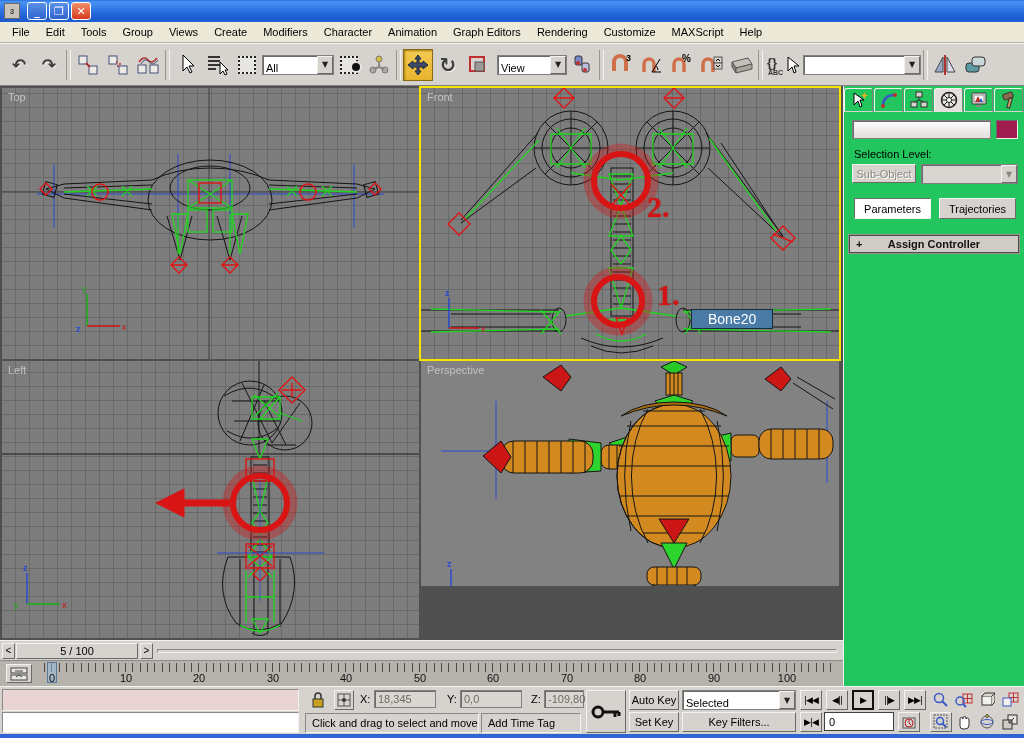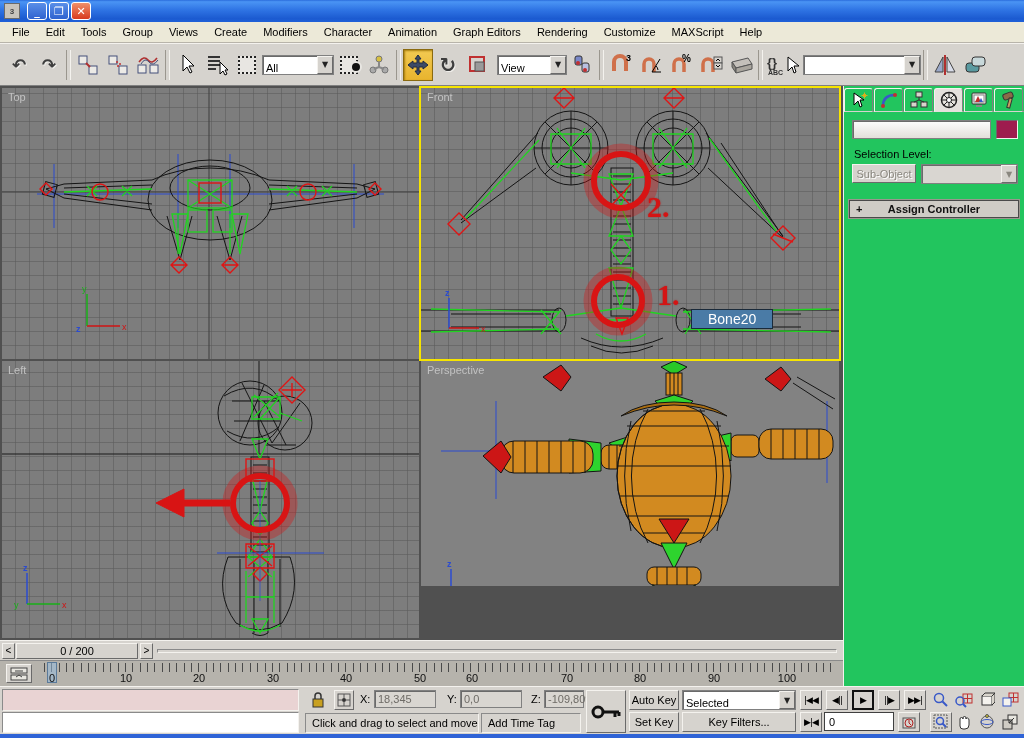--- a/index.html
+++ b/index.html
@@ -585,50 +585,54 @@
       <div class="swatch"></div>
     </div>
     <div class="sel-label">Selection Level:</div>
     <div class="subobj-row">
       <div class="btn disabled" style="width:64px; height:19px;">Sub-Object</div>
       <div class="dropbox" style="flex:1; margin-left:5px; background:#d9d6d1;">
         <span class="dval"></span>
           <span class="droparrow" style="color:#8a877f;">▼</span>
       </div>
     </div>
+    <div class="cp-tab2row">
+      <div class="btn cp-tab2 pressed">Parameters</div>
+      <div class="btn cp-tab2">Trajectories</div>
+    </div>
     <div class="rollout">
       <span class="plus">+</span>
       <span class="rtitle">Assign Controller</span>
     </div>
   </div>
 
   <div class="timesliderrow">
     <div class="btn ts-btn">&lt;</div>
-    <div class="btn ts-handle">0 / 200</div>
+    <div class="btn ts-handle">5 / 100</div>
     <div class="btn ts-btn">&gt;</div>
     <div class="ts-track"></div>
   </div>
 
   <div class="trackbar">
     <div class="btn tb-curvebtn">
       <svg width="20" height="14">
           <rect x="2" y="1" width="16" height="5" fill="#e8e6e0" stroke="#444"></rect>
           <rect x="2" y="8" width="16" height="5" fill="#e8e6e0" stroke="#444"></rect>
           <path d="M6 4 h8 M7 10 l3 -2 3 2" stroke="#444" fill="none"></path>
         </svg>
     </div>
     <div class="tb-ruler"></div>
     <div class="tb-marker"></div>
     <span class="tb-num" style="left:52px;">0</span>
     <span class="tb-num" style="left:126px;">10</span>
     <span class="tb-num" style="left:199px;">20</span>
     <span class="tb-num" style="left:273px;">30</span>
     <span class="tb-num" style="left:346px;">40</span>
     <span class="tb-num" style="left:420px;">50</span>
-    <span class="tb-num" style="left:472px;">60</span>
+    <span class="tb-num" style="left:493px;">60</span>
     <span class="tb-num" style="left:567px;">70</span>
     <span class="tb-num" style="left:640px;">80</span>
     <span class="tb-num" style="left:714px;">90</span>
     <span class="tb-num" style="left:787px;">100</span>
   </div>
 
   <div class="statusbar">
     <div class="listener-pink"></div>
     <div class="listener-white"></div>
 

